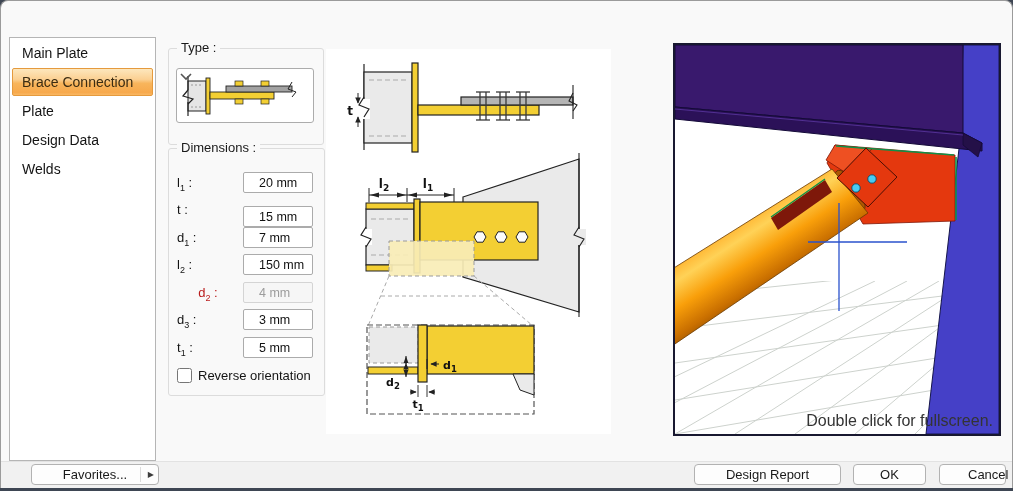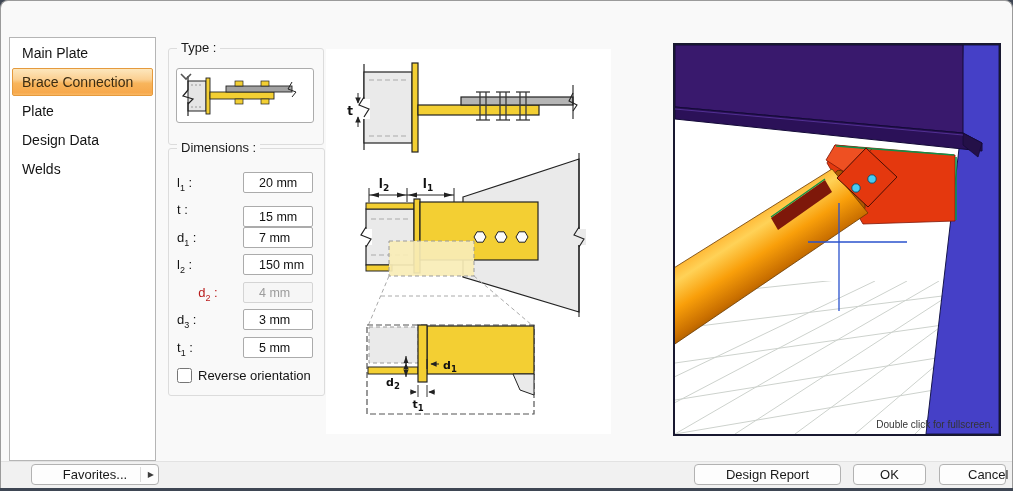--- a/index.html
+++ b/index.html
@@ -26,21 +26,21 @@
   .dim-label.disabled{color:#b91c1c;text-align:center;}
   .dim-input{position:absolute;left:242px;width:70px;height:21px;box-sizing:border-box;border:1px solid #ababab;border-radius:2px;background:#fff;font-family:inherit;font-size:12.5px;color:#111;padding:0 0 0 15px;outline:none;}
   .dim-input:disabled{background:#f6f6f6;color:#9c9c9c;border-color:#d4d4d4;}
   .chk-row{position:absolute;left:176px;top:367px;height:16px;}
   .chk-row input{position:absolute;left:0;top:0;width:15px;height:15px;margin:0;}
   .chk-row .chk-label{position:absolute;left:21px;top:0;line-height:16px;font-size:13px;color:#141414;white-space:nowrap;}
   
   .diagram{position:absolute;left:325px;top:48px;width:285px;height:385px;background:#ffffff;}
   
   .viewer{position:absolute;left:672px;top:42px;width:328px;height:393px;border:2px solid #181830;box-sizing:border-box;background:#ffffff;cursor:crosshair;}
-  .viewer-hint{position:absolute;right:6px;bottom:4px;font-size:10px;color:#343434;}
+  .viewer-hint{position:absolute;right:6px;bottom:4px;font-size:16px;color:#343434;}
   
   .footer{position:absolute;left:0;bottom:0;width:100%;height:26px;background:#f1f1f1;border-top:1px solid #e2e2e2;}
   .btn{position:absolute;top:463px;height:21px;box-sizing:border-box;background:#fdfdfd;border:1px solid #b2b2b2;border-radius:4px;font-size:13px;color:#191919;text-align:center;line-height:19px;cursor:pointer;}
   .btn-favorites{left:30px;width:128px;}
   .fav-arrow{position:absolute;right:4px;top:2px;height:15px;line-height:15px;font-size:8px;color:#3c3c3c;border-left:1px solid #dcdcdc;padding-left:7px;}
   .btn-report{left:693px;width:147px;}
   .btn-ok{left:852px;width:73px;}
   .btn-cancel{left:938px;width:67px;padding-left:28px;}
   svg text{font-family:"DejaVu Sans",sans-serif;}
 </style>

